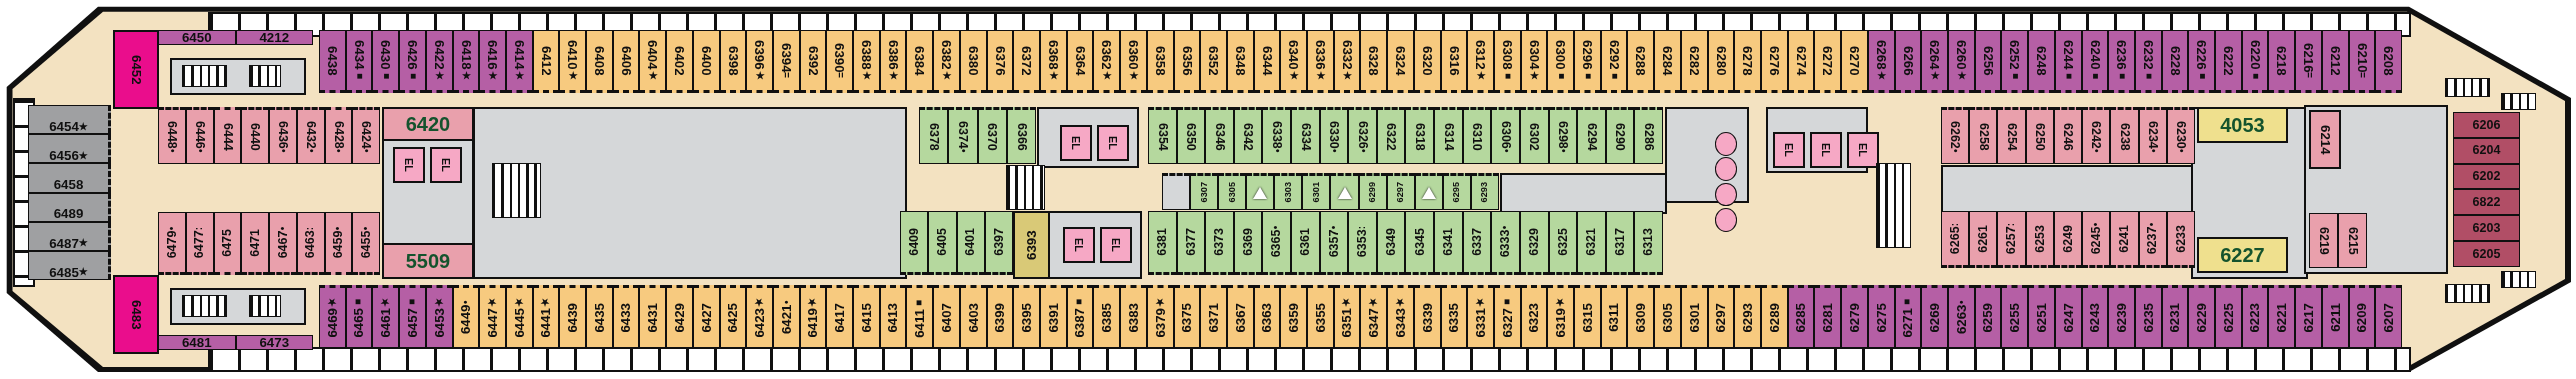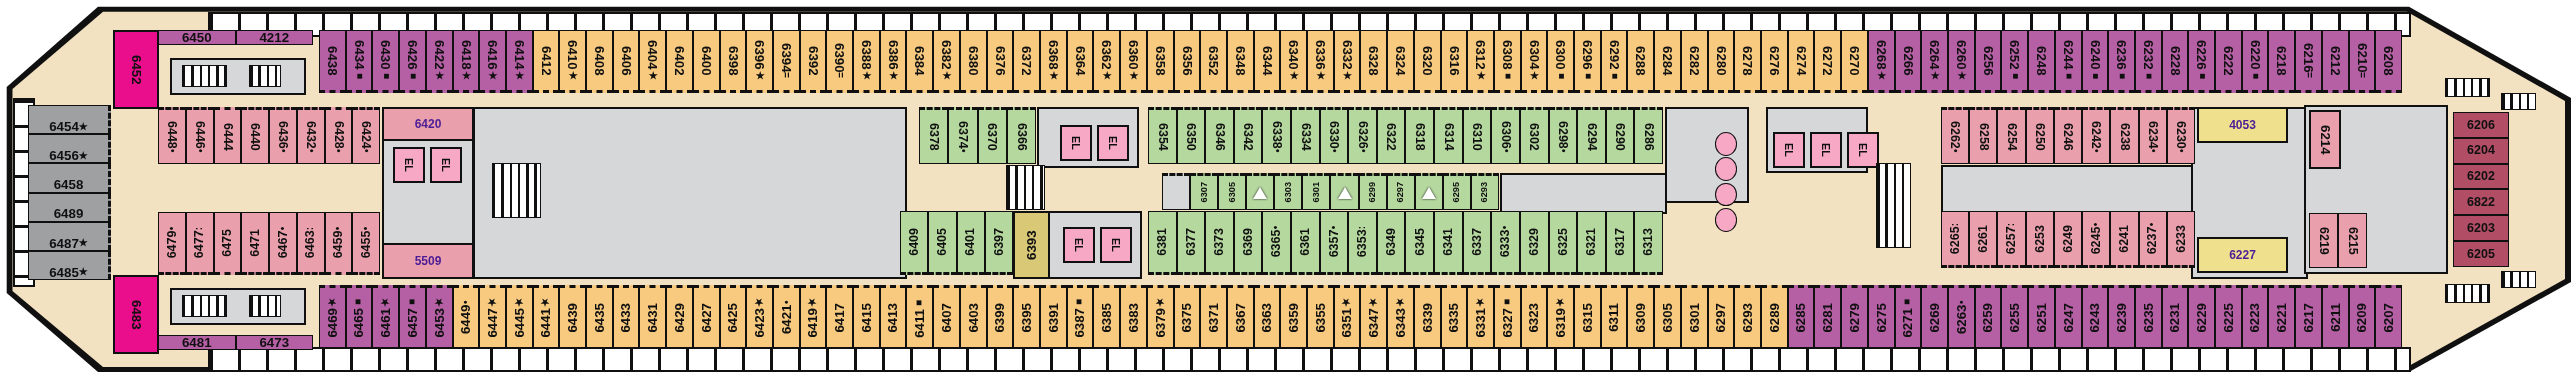--- a/index.html
+++ b/index.html
@@ -25,21 +25,21 @@
   .door-r .cab{border-right:3.3px dashed #101010;}
   .c-orange .cab{background:var(--orange);}
   .c-purple .cab{background:var(--purple);}
   .c-pink .cab{background:var(--pink);}
   .c-green .cab{background:var(--green);}
   .c-gray .cab{background:var(--cgray);align-items:flex-end;}
   .c-maroon .cab{background:var(--maroon);}
   .cab.blank{background:var(--sgray);}
   .cab.arrow{background:var(--green);}
   .tri{width:0;height:0;border-left:7.5px solid transparent;border-right:7.5px solid transparent;border-bottom:12.5px solid #ffffff;filter:drop-shadow(0 0 1.2px #101010);}
-  .hcab{position:absolute;border:2.5px solid #101010;display:flex;align-items:center;justify-content:center;font-weight:bold;font-size:12px;color:#4c1d95;}
+  .hcab{position:absolute;border:2.5px solid #101010;display:flex;align-items:center;justify-content:center;font-weight:bold;font-size:20px;color:#14532d;}
   .vcab{position:absolute;border:2.5px solid #101010;display:flex;align-items:center;justify-content:center;font-weight:bold;font-size:13.3px;color:#101010;writing-mode:vertical-rl;}
   .bg-pink{background:var(--pink);} .bg-magenta{background:var(--magenta);color:#101010;}
   .bg-yellow{background:var(--yellow);} .bg-tan{background:var(--tan);}
   .el{position:absolute;display:flex;gap:5px;}
   .el .car{width:28px;height:32px;background:var(--elpink);border:2.5px solid #101010;display:flex;align-items:center;justify-content:center;writing-mode:vertical-rl;font-weight:bold;font-size:10.8px;color:#101010;}
   .scallop{position:absolute;display:flex;flex-direction:column;gap:1.7px;}
   .scallop i{width:20px;height:21.7px;background:var(--elpink);border:1.7px solid #101010;border-radius:50%;}
   .bow-stack{position:absolute;display:flex;flex-direction:column;}
   .bow-stack .cab{font-weight:bold;font-size:12.5px;}
   .bow-stack .txt{writing-mode:horizontal-tb;font-size:12.5px;}
@@ -925,21 +925,21 @@
   <div class="vcab bg-pink" style="left:2309px;top:110px;width:28px;height:55px;">6214</div>
   <div class="vrow f15 c-pink" style="left:2309px;top:213px;width:58px;height:55px;">
       <div class="cab">
         <span class="txt">6219</span>
       </div>
       <div class="cab">
         <span class="txt">6215</span>
       </div>
     </div>
 
-  <div class="bow-stack c-maroon" style="left:2453px;top:112px;width:56px;height:155px;">
+  <div class="bow-stack c-maroon" style="left:2453px;top:112px;width:67px;height:155px;">
       <div class="cab">
         <span class="txt">6206</span>
       </div>
       <div class="cab">
         <span class="txt">6204</span>
       </div>
       <div class="cab">
         <span class="txt">6202</span>
       </div>
       <div class="cab">

